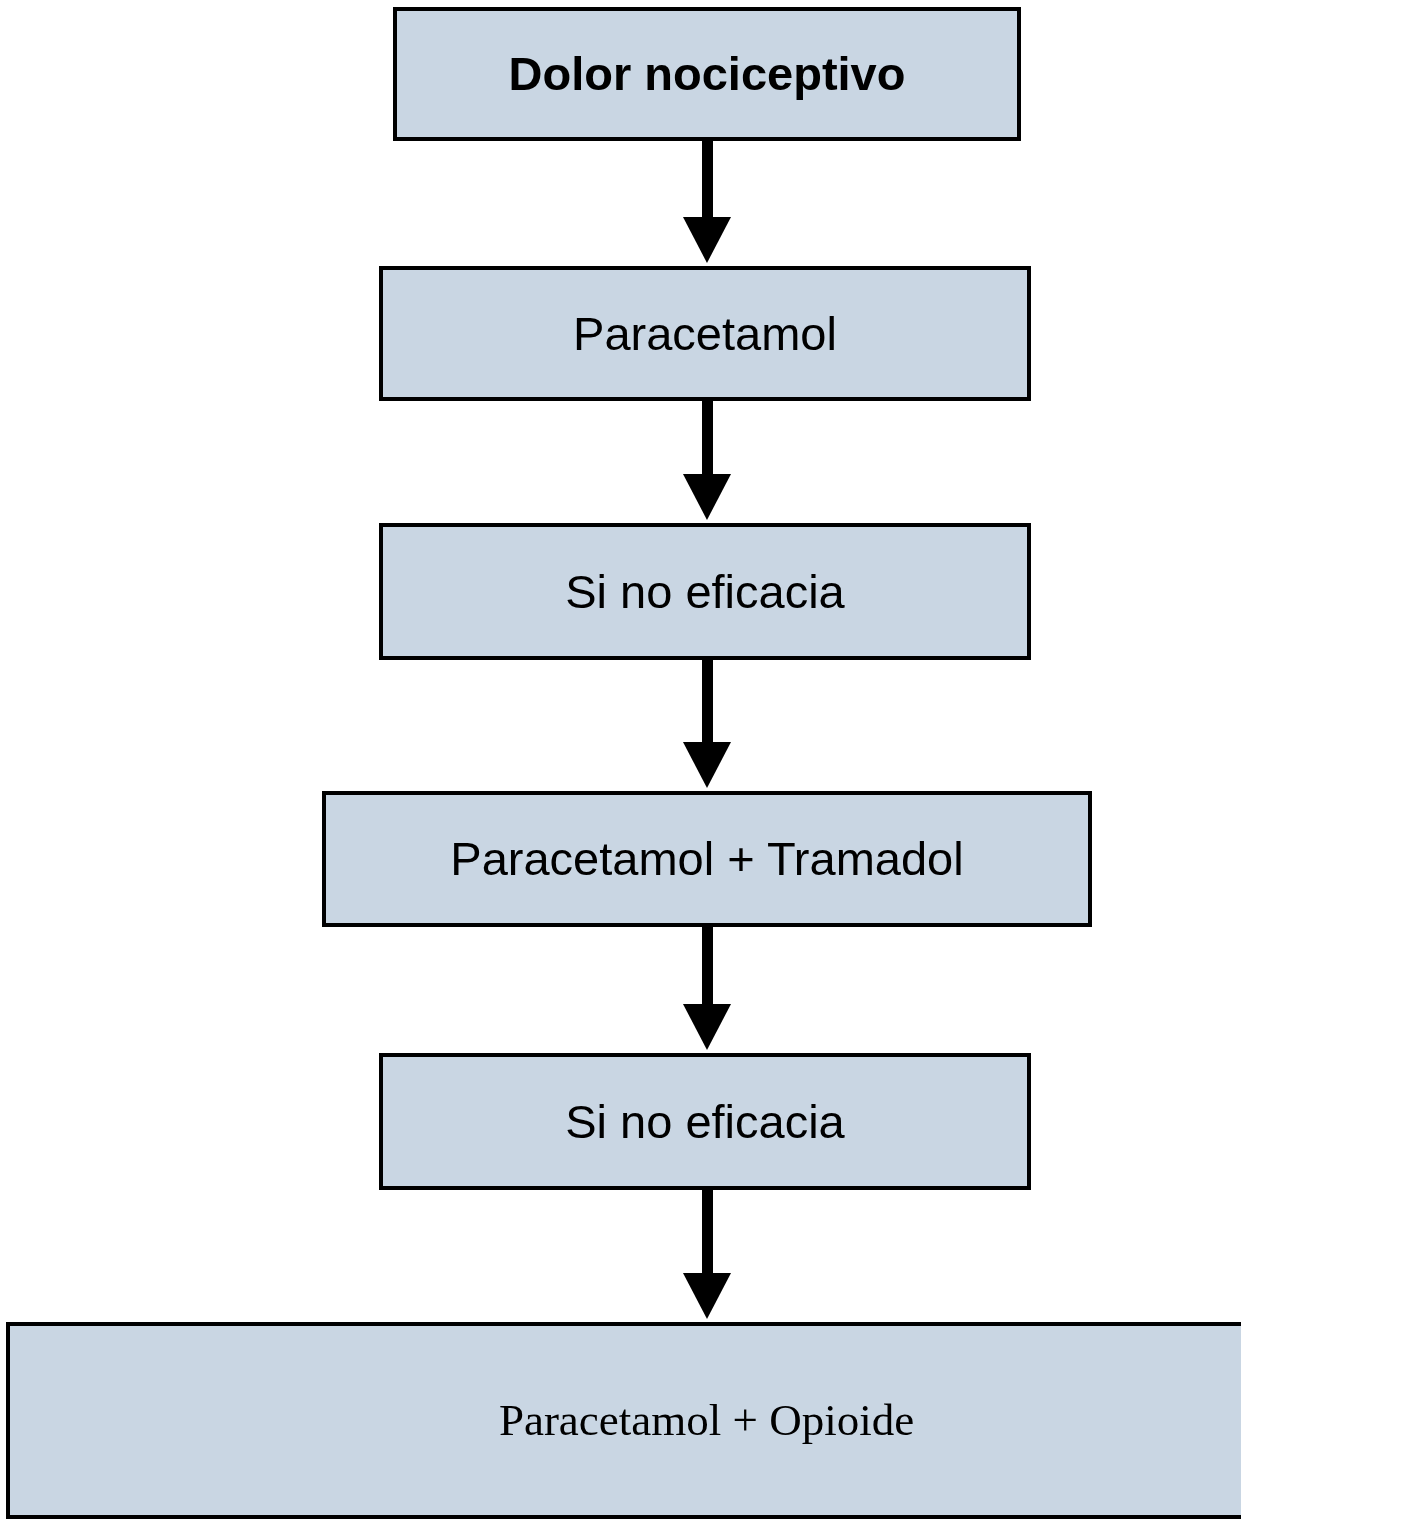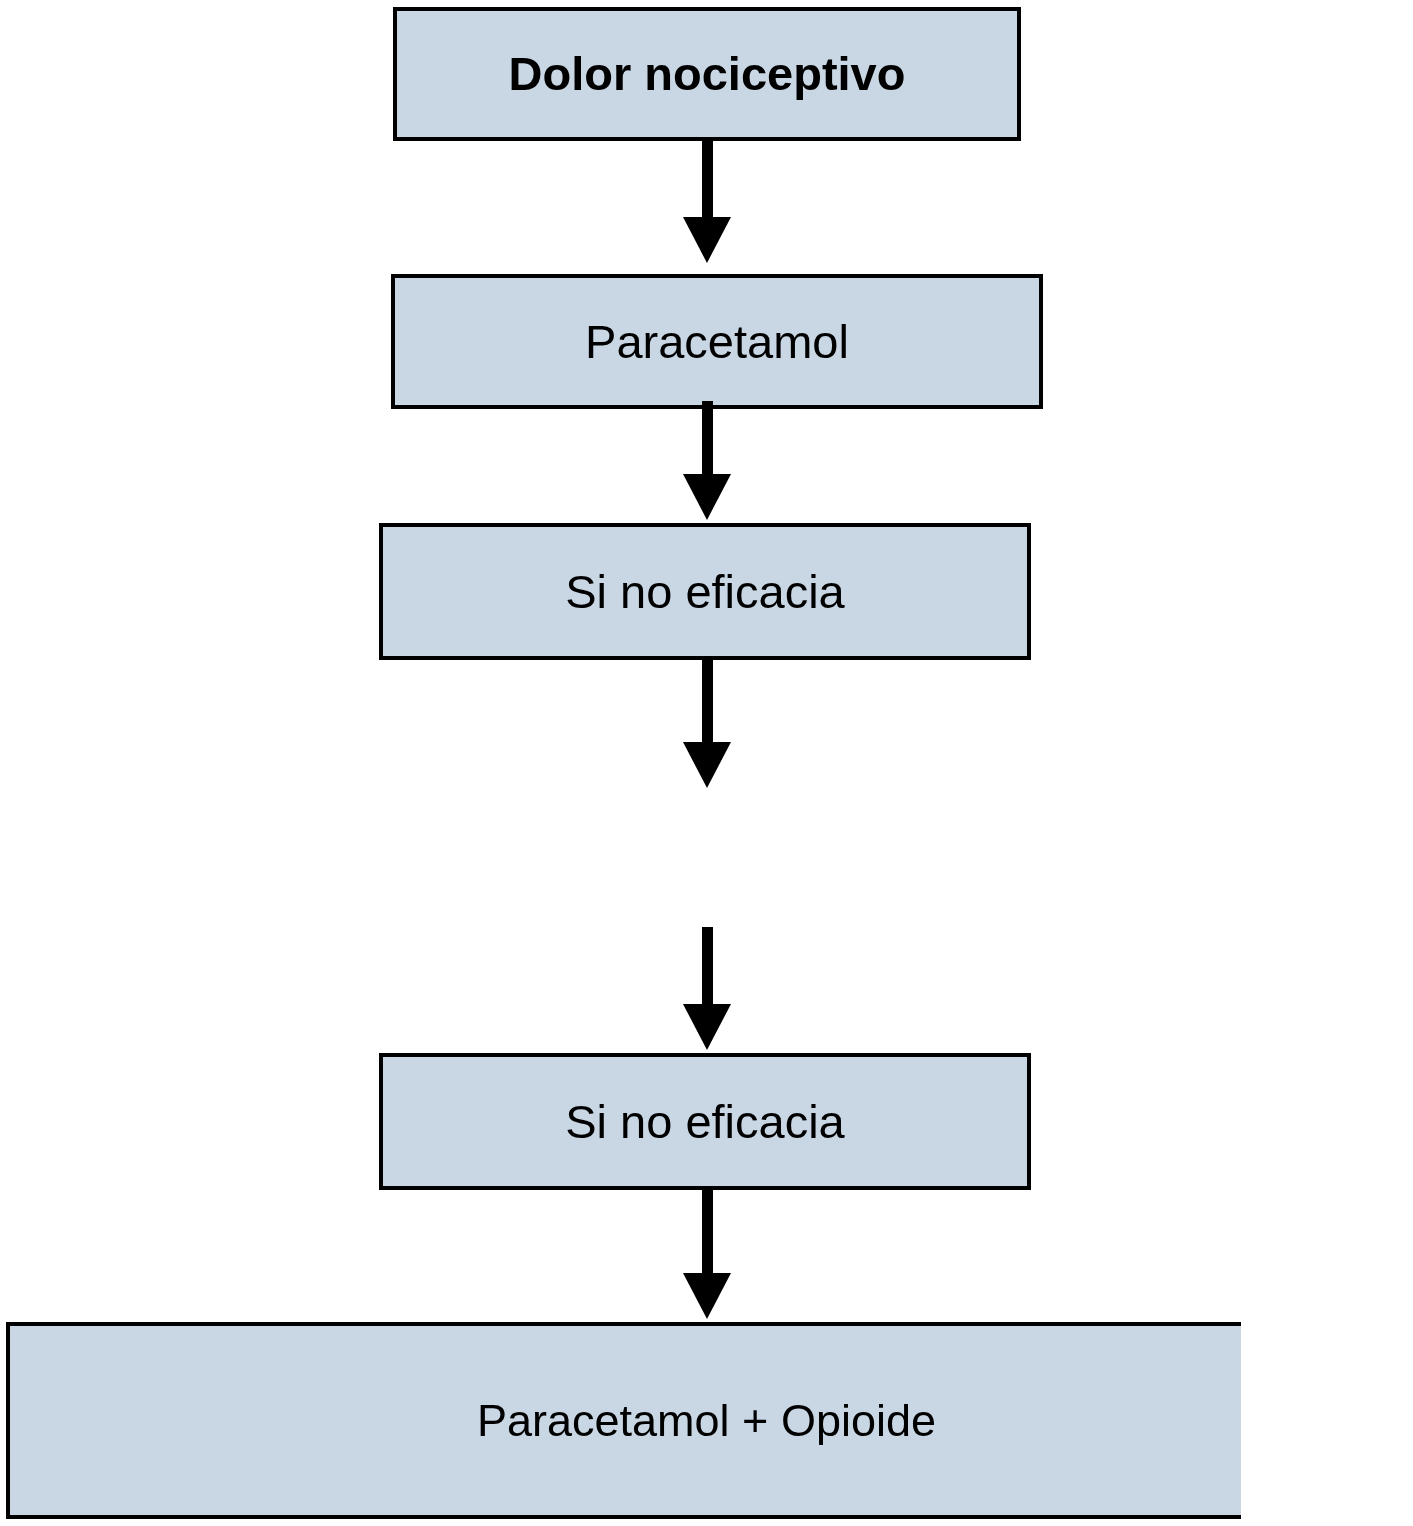--- a/index.html
+++ b/index.html
@@ -52,25 +52,25 @@
   .arrow .head {
     width: 0;
     height: 0;
     border-left: 24px solid transparent;
     border-right: 24px solid transparent;
     border-top: 46px solid var(--arrow-color);
   }
 
   
   #node-0 { left: 393px; top: 7px;    width: 628px; height: 134px; }
-  #node-1 { left: 379px; top: 274px;  width: 652px; height: 135px; margin-left: 12px; }
+  #node-1 { left: 379px; top: 266px;  width: 652px; height: 135px; }
   #node-2 { left: 379px; top: 523px;  width: 652px; height: 137px; }
   #node-3 { left: 322px; top: 791px;  width: 770px; height: 136px; }
   #node-4 { left: 379px; top: 1053px; width: 652px; height: 137px; }
-  #node-5 { left: 6px;   top: 1322px; width: 1401px; height: 197px; font-size: 45px; line-height: 1.45; }
+  #node-5 { left: 6px;   top: 1322px; width: 1401px; height: 197px; font-size: 45px; line-height: 1.45; font-family: Liberation Serif, serif; }
 
   #arrow-0 { left: 683px; top: 141px;  height: 122px; }
   #arrow-1 { left: 683px; top: 401px;  height: 119px; }
   #arrow-2 { left: 683px; top: 660px;  height: 128px; }
   #arrow-3 { left: 683px; top: 927px;  height: 123px; }
   #arrow-4 { left: 683px; top: 1190px; height: 129px; }
 </style>
 </head>
 <body>
 
@@ -96,20 +96,23 @@
 
   <div id="node-2" class="flow-box">
     <span>Si no eficacia</span>
   </div>
 
   <div id="arrow-2" class="arrow">
     <div class="stem"></div>
     <div class="head"></div>
   </div>
 
+  <div id="node-3" class="flow-box">
+    <span>Paracetamol + Tramadol</span>
+  </div>
 
   <div id="arrow-3" class="arrow">
     <div class="stem"></div>
     <div class="head"></div>
   </div>
 
   <div id="node-4" class="flow-box">
     <span>Si no eficacia</span>
   </div>
 

